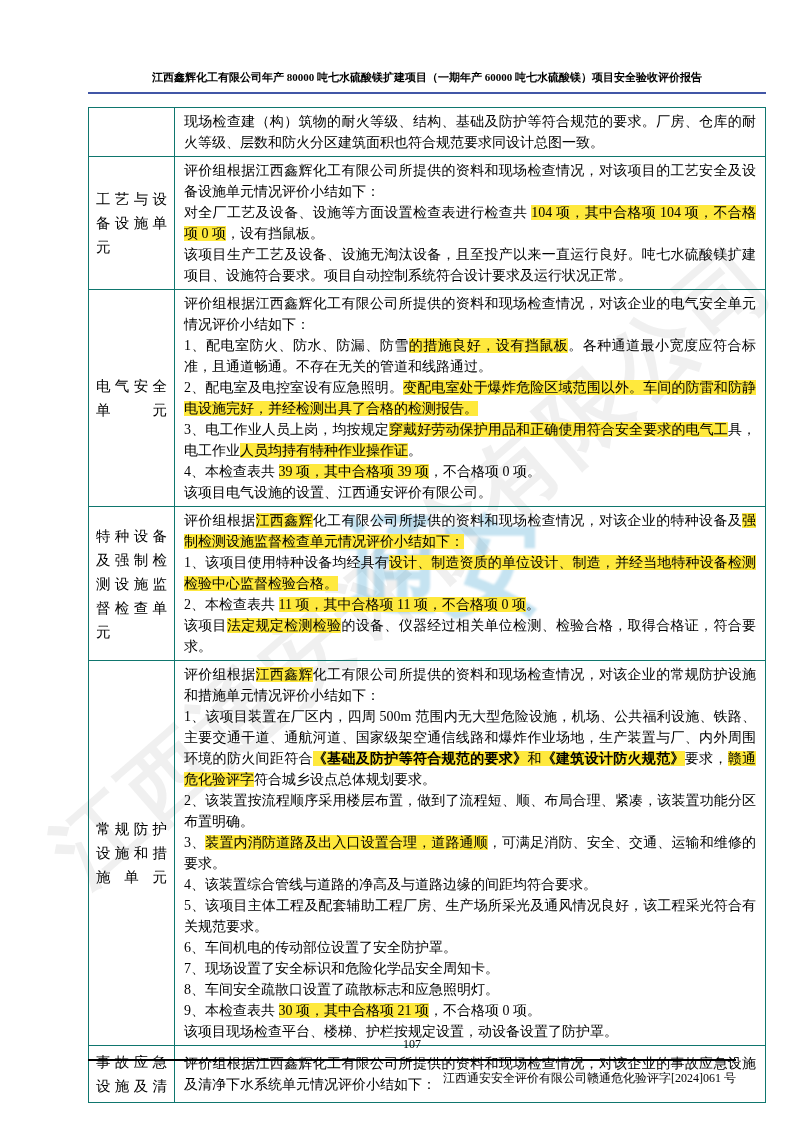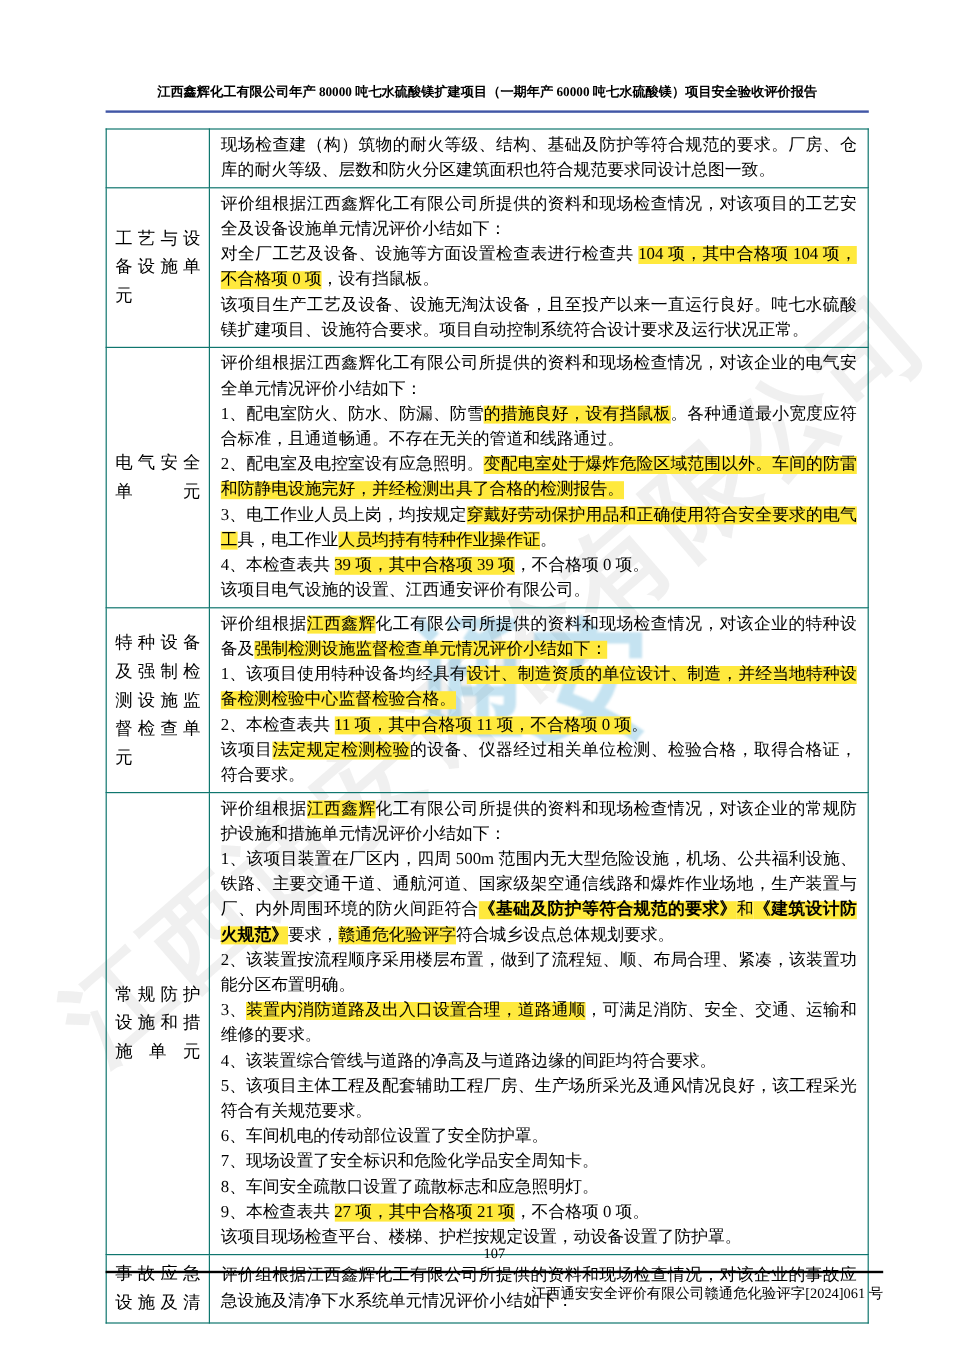--- a/index.html
+++ b/index.html
@@ -21,21 +21,21 @@
     font-size:105px; font-weight:bold; letter-spacing:-4px;
     color:rgba(45,155,205,0.28); filter:blur(1px);
     font-family:"Liberation Sans","DejaVu Sans",sans-serif;
   }
   .wm-red{
     position:absolute; left:316px; top:740px; z-index:0;
     font-size:50px; font-weight:bold; letter-spacing:14px; white-space:nowrap;
     color:rgba(204,28,24,0.75);
   }
   
-  .content{ position:relative; z-index:1; padding:70px 70px 0 88px; }
+  .content{ position:relative; z-index:1; padding:70px 28px 0 88px; }
   .title{ text-align:center; font-size:11px; font-weight:bold; line-height:15px; }
   .header-rule{ margin-top:7px; height:2px; background:#4156a6; }
   table.report{ width:100%; border-collapse:collapse; margin-top:13px; }
   table.report td{ border:1px solid #0f766e; vertical-align:middle; background:transparent; }
   .label-cell{
     width:86px; padding:4px 7px; font-size:14.5px; line-height:24px;
     text-align:justify; text-align-last:justify;
   }
   .content-cell{ padding:3px 9px; font-size:14px; line-height:21px; }
   .para{ text-align:justify; }
@@ -99,21 +99,21 @@
             <td class="content-cell">
               <div class="para"><span>评价组根据</span><span class="hl-y">江西鑫辉</span><span>化工有限公司所提供的资料和现场检查情况，对该企业的常规防护设施和措施单元情况评价小结如下：</span></div>
               <div class="para"><span>1、该项目装置在厂区内，四周 500m 范围内无大型危险设施，机场、公共福利设施、铁路、主要交通干道、通航河道、国家级架空通信线路和爆炸作业场地，生产装置与厂、内外周围环境的防火间距符合</span><span class="hl-y b">《基础及防护等符合规范的要求》</span><span class="hl-y">和</span><span class="hl-y b">《建筑设计防火规范》</span><span>要求，</span><span class="hl-y">赣通危化验评字</span><span>符合城乡设点总体规划要求。</span></div>
               <div class="para"><span>2、该装置按流程顺序采用楼层布置，做到了流程短、顺、布局合理、紧凑，该装置功能分区布置明确。</span></div>
               <div class="para"><span>3、</span><span class="hl-y">装置内消防道路及出入口设置合理，道路通顺</span><span>，可满足消防、安全、交通、运输和维修的要求。</span></div>
               <div class="para"><span>4、该装置综合管线与道路的净高及与道路边缘的间距均符合要求。</span></div>
               <div class="para"><span>5、该项目主体工程及配套辅助工程厂房、生产场所采光及通风情况良好，该工程采光符合有关规范要求。</span></div>
               <div class="para"><span>6、车间机电的传动部位设置了安全防护罩。</span></div>
               <div class="para"><span>7、现场设置了安全标识和危险化学品安全周知卡。</span></div>
               <div class="para"><span>8、车间安全疏散口设置了疏散标志和应急照明灯。</span></div>
-              <div class="para"><span>9、本检查表共 </span><span class="hl-y">27 项，其中合格项 21 项</span><span>，不合格项 0 项。</span></div>
+              <div class="para"><span>9、本检查表共 </span><span class="hl-y">30 项，其中合格项 21 项</span><span>，不合格项 0 项。</span></div>
               <div class="para"><span>该项目现场检查平台、楼梯、护栏按规定设置，动设备设置了防护罩。</span></div>
             </td>
           </tr>
           <tr>
             <td class="label-cell">事故应急设施及清</td>
             <td class="content-cell">
               <div class="para"><span>评价组根据江西鑫辉化工有限公司所提供的资料和现场检查情况，对该企业的事故应急设施及清净下水系统单元情况评价小结如下：</span></div>
             </td>
           </tr>
         </tbody>

